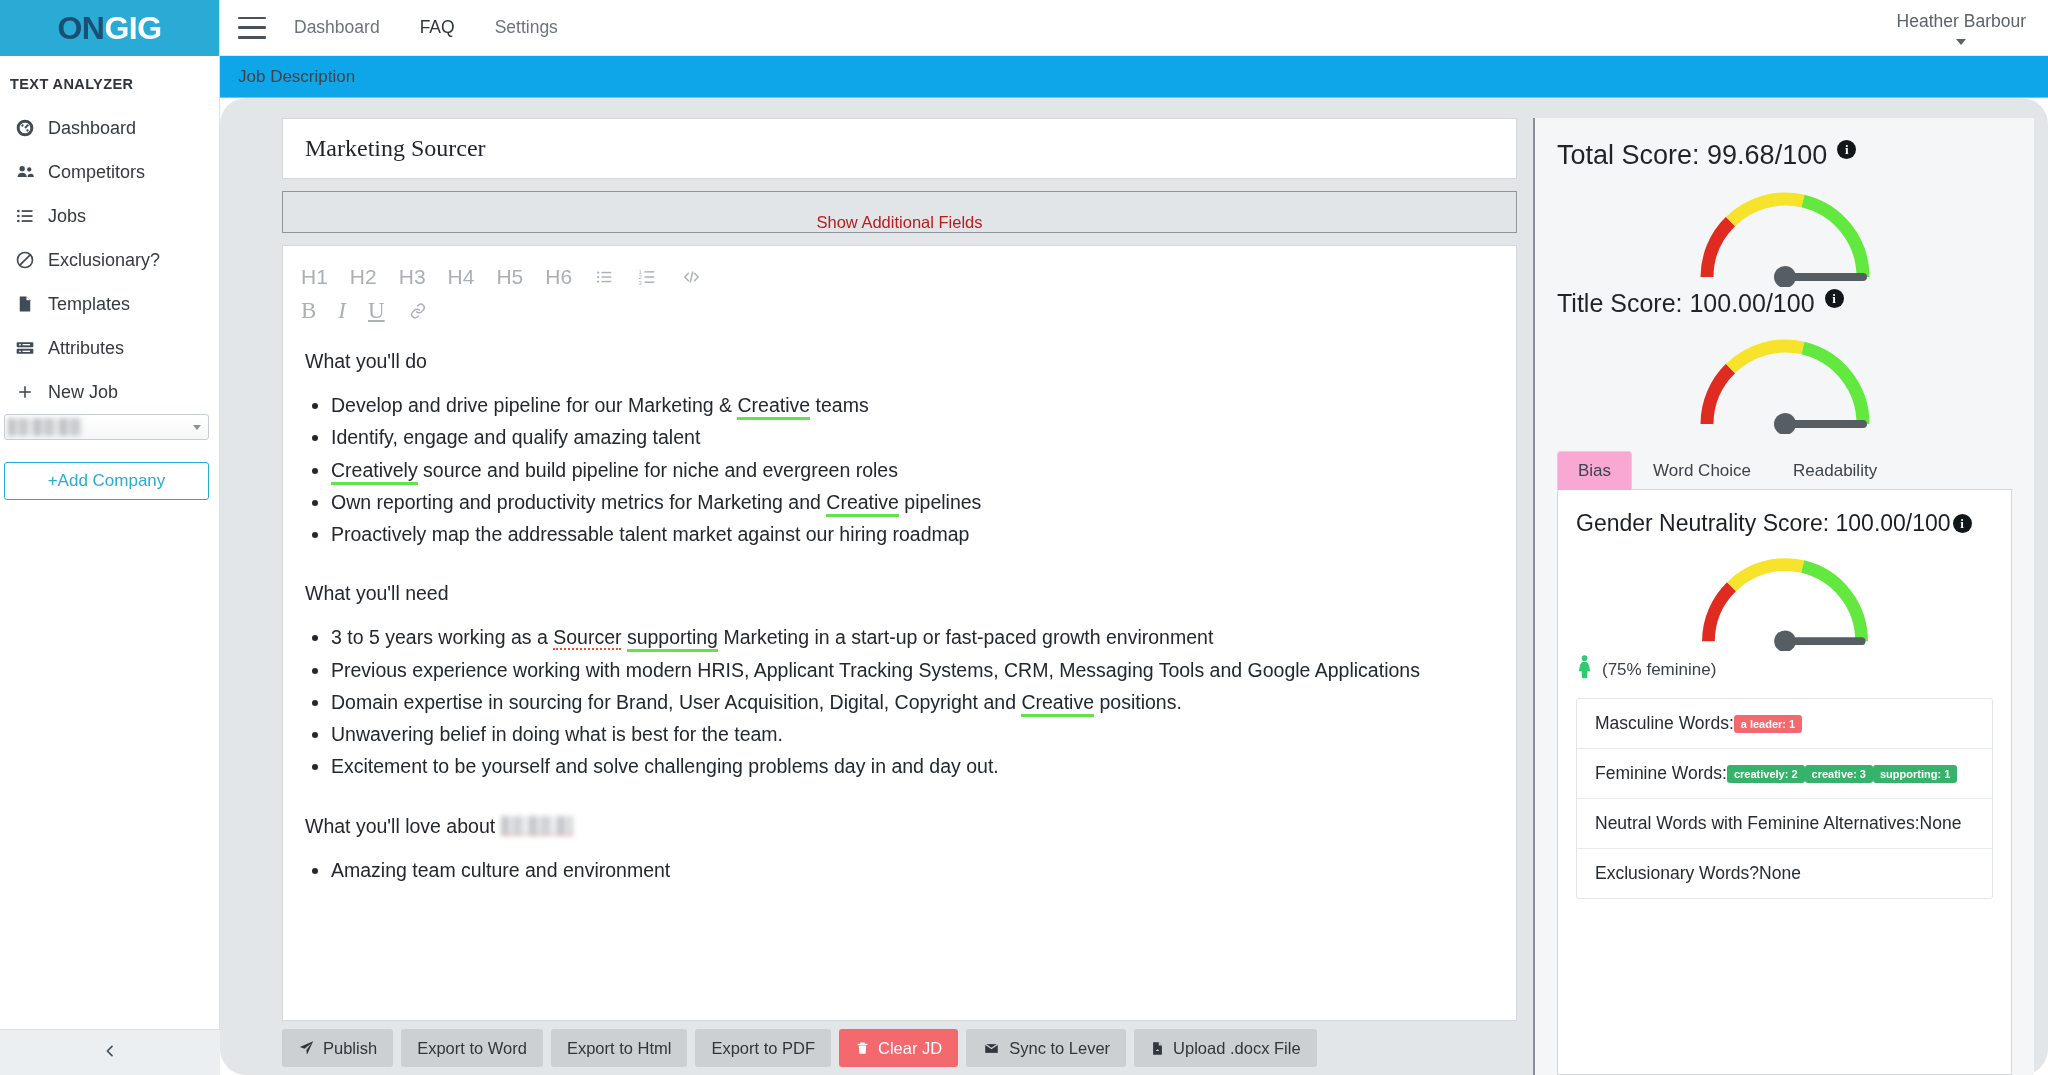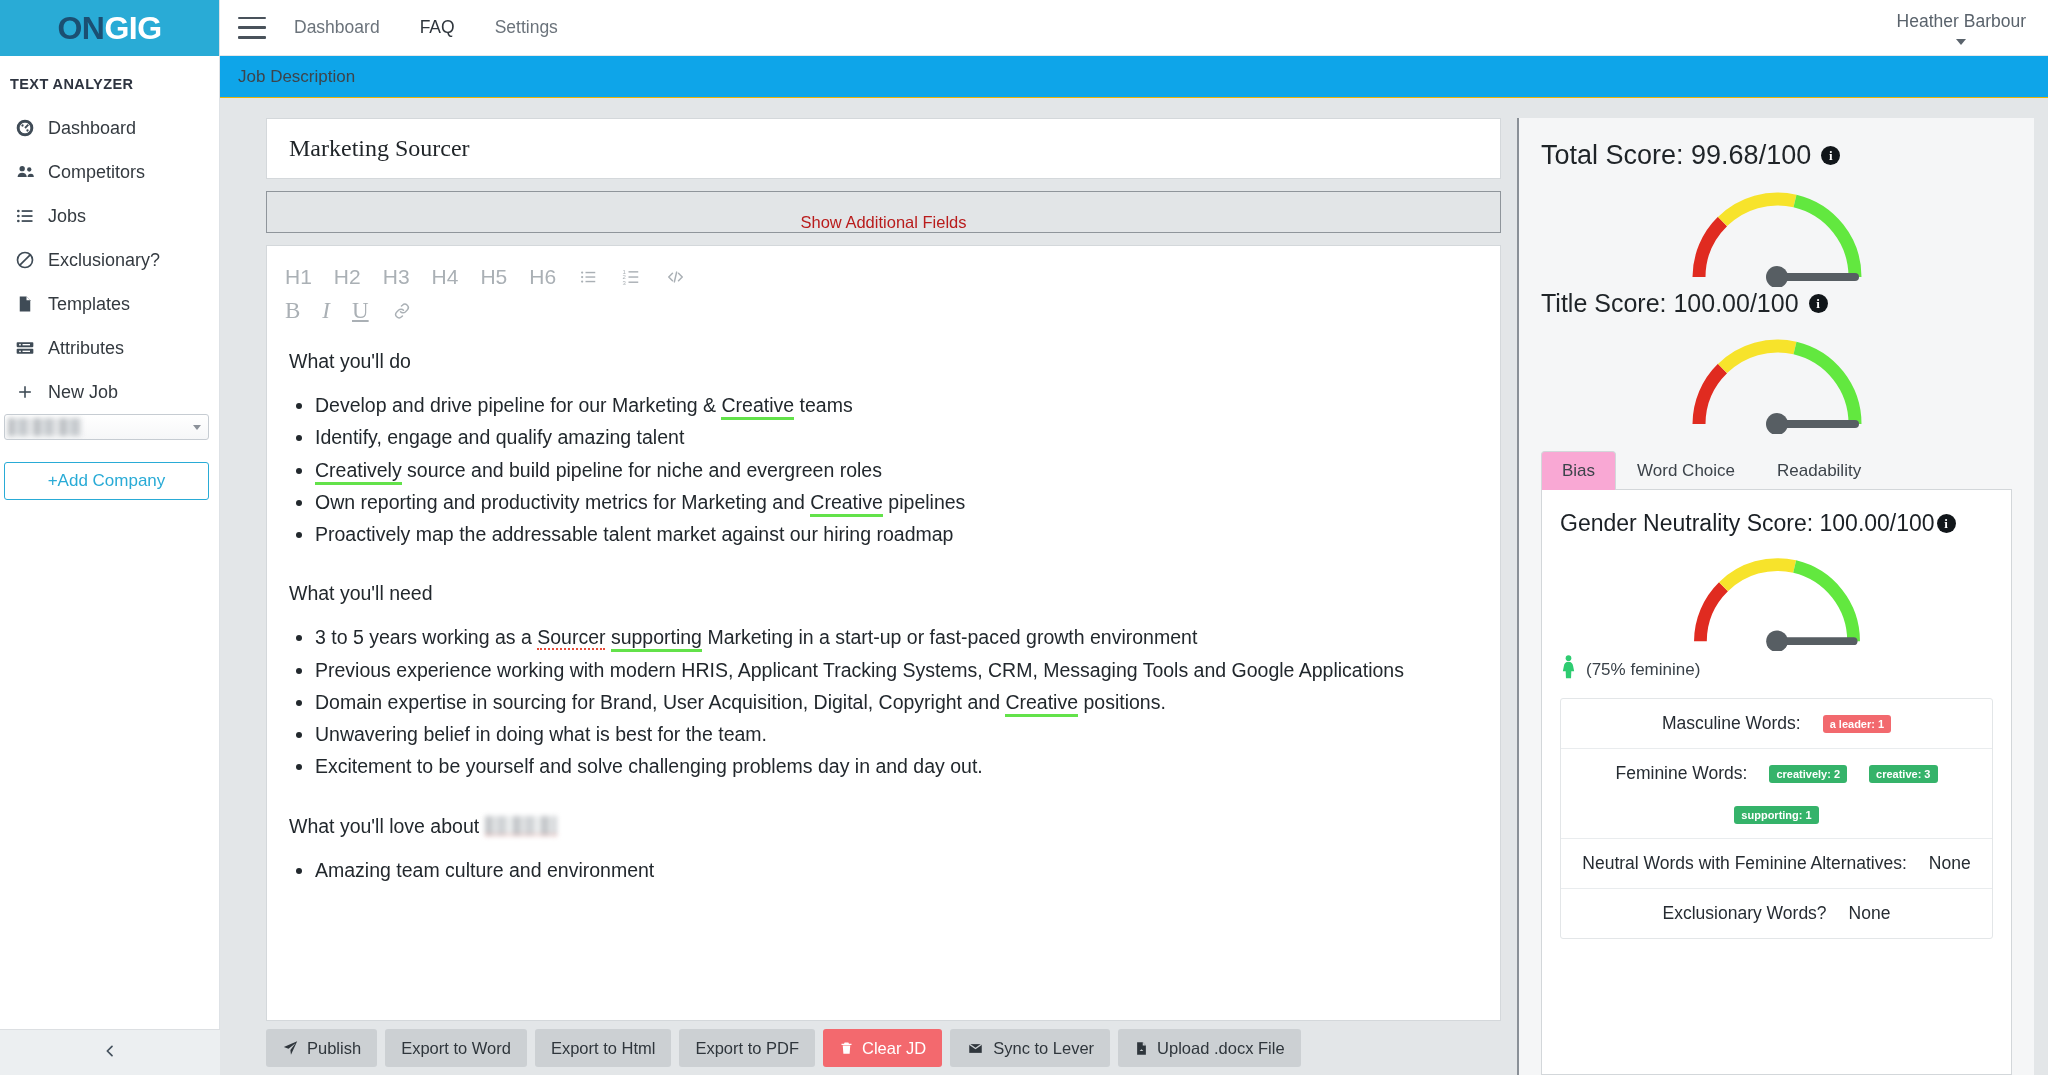--- a/index.html
+++ b/index.html
@@ -93,22 +93,23 @@
 
   .breadcrumbbar {
     height: 42px; flex: 0 0 42px; background:#0ea5e9;
     border-bottom: 1px solid #eab308;
     display:flex; align-items:center; padding-left: 18px;
     font-size: 17px; color: #3d444b;
   }
 
   .workspace {
     flex: 1; background: #e3e6e8;
-    display: flex; gap: 0; padding: 20px 0 0 0; min-height: 0;
+    display: flex; gap: 0; padding: 20px 0 0 16px; min-height: 0;
     position: relative;
+    border-radius: 26px;
   }
 
   
   .editor-col {
     width: 1235px; flex: 0 0 1235px;
     margin-left: 46px; display:flex; flex-direction:column; min-height:0;
   }
   .jobtitle-card {
     background:#fff; border:1px solid #d4d8db;
     padding: 16px 22px; font-family:"Liberation Serif", serif;
@@ -157,21 +158,21 @@
   .act-btn.danger { background:#f3696e; color:#fff; }
   .act-btn svg { display:block; }
 
   
   .score-col {
     flex:1; min-width:0; margin: 0 14px 0 16px;
     background:#f5f6f7; border-left: 2px solid #8a9097;
     padding: 22px 22px 0 22px; display:flex; flex-direction:column;
     min-height:0; overflow:hidden;
   }
-  .score-head { font-size: 27px; color:#1f2428; display:flex; align-items:center; gap:10px; }
+  .score-head { font-size: 27px; color:#1f2428; display:flex; gap:10px; }
   .score-head.sm { font-size: 25px; }
   .info-i {
     width:19px; height:19px; border-radius:50%; background:#11161a; color:#fff;
     font-size:13px; font-weight:bold; display:inline-flex; align-items:center;
     justify-content:center; font-family:"Liberation Serif", serif; cursor:pointer;
     flex:0 0 19px;
   }
   .gauge-wrap { display:flex; justify-content:center; margin: 6px 0 2px 0; }
 
   .tabs { display:flex; margin-top: 14px; border-bottom:1px solid #d3d7da; }
@@ -179,21 +180,21 @@
     padding: 9px 20px; font-size: 17px; color:#3c434a; cursor:pointer;
     border:1px solid transparent; border-bottom:none; position:relative; top:1px;
   }
   .tab.active { background:#f9a8d4; border-color:#d3d7da; border-radius:4px 4px 0 0; }
 
   .tabpanel { background:#fff; border:1px solid #d3d7da; border-top:none; padding: 20px 18px 10px 18px; flex:1; min-height:0; overflow:hidden; }
   .gn-head { font-size: 23px; color:#1b2025; display:flex; align-items:center; gap:2px; }
   .fem-row { display:flex; align-items:center; gap:9px; margin-top: 4px; font-size:17px; color:#3a4249; }
 
   .bias-table { margin-top: 14px; border:1px solid #e3e6e8; border-radius:3px; }
-  .bias-row { padding: 14px 18px; border-bottom:1px solid #e9ecee; display:flex; align-items:center; gap:22px; flex-wrap:wrap; font-size:17.5px; color:#262c32;justify-content:center; }
+  .bias-row { padding: 14px 18px; border-bottom:1px solid #e9ecee; display:flex; align-items:center; gap:0; flex-wrap:wrap; font-size:17.5px; color:#262c32; }
   .bias-row:last-child { border-bottom:none; }
   .badge { font-size: 11px; font-weight: bold; color:#fff; border-radius:3px; padding: 3px 7px; }
   .badge.red { background:#f2696e; }
   .badge.green { background:#35b36a; }
 </style>
 </head>
 <body>
 
 <div class="app">
 

